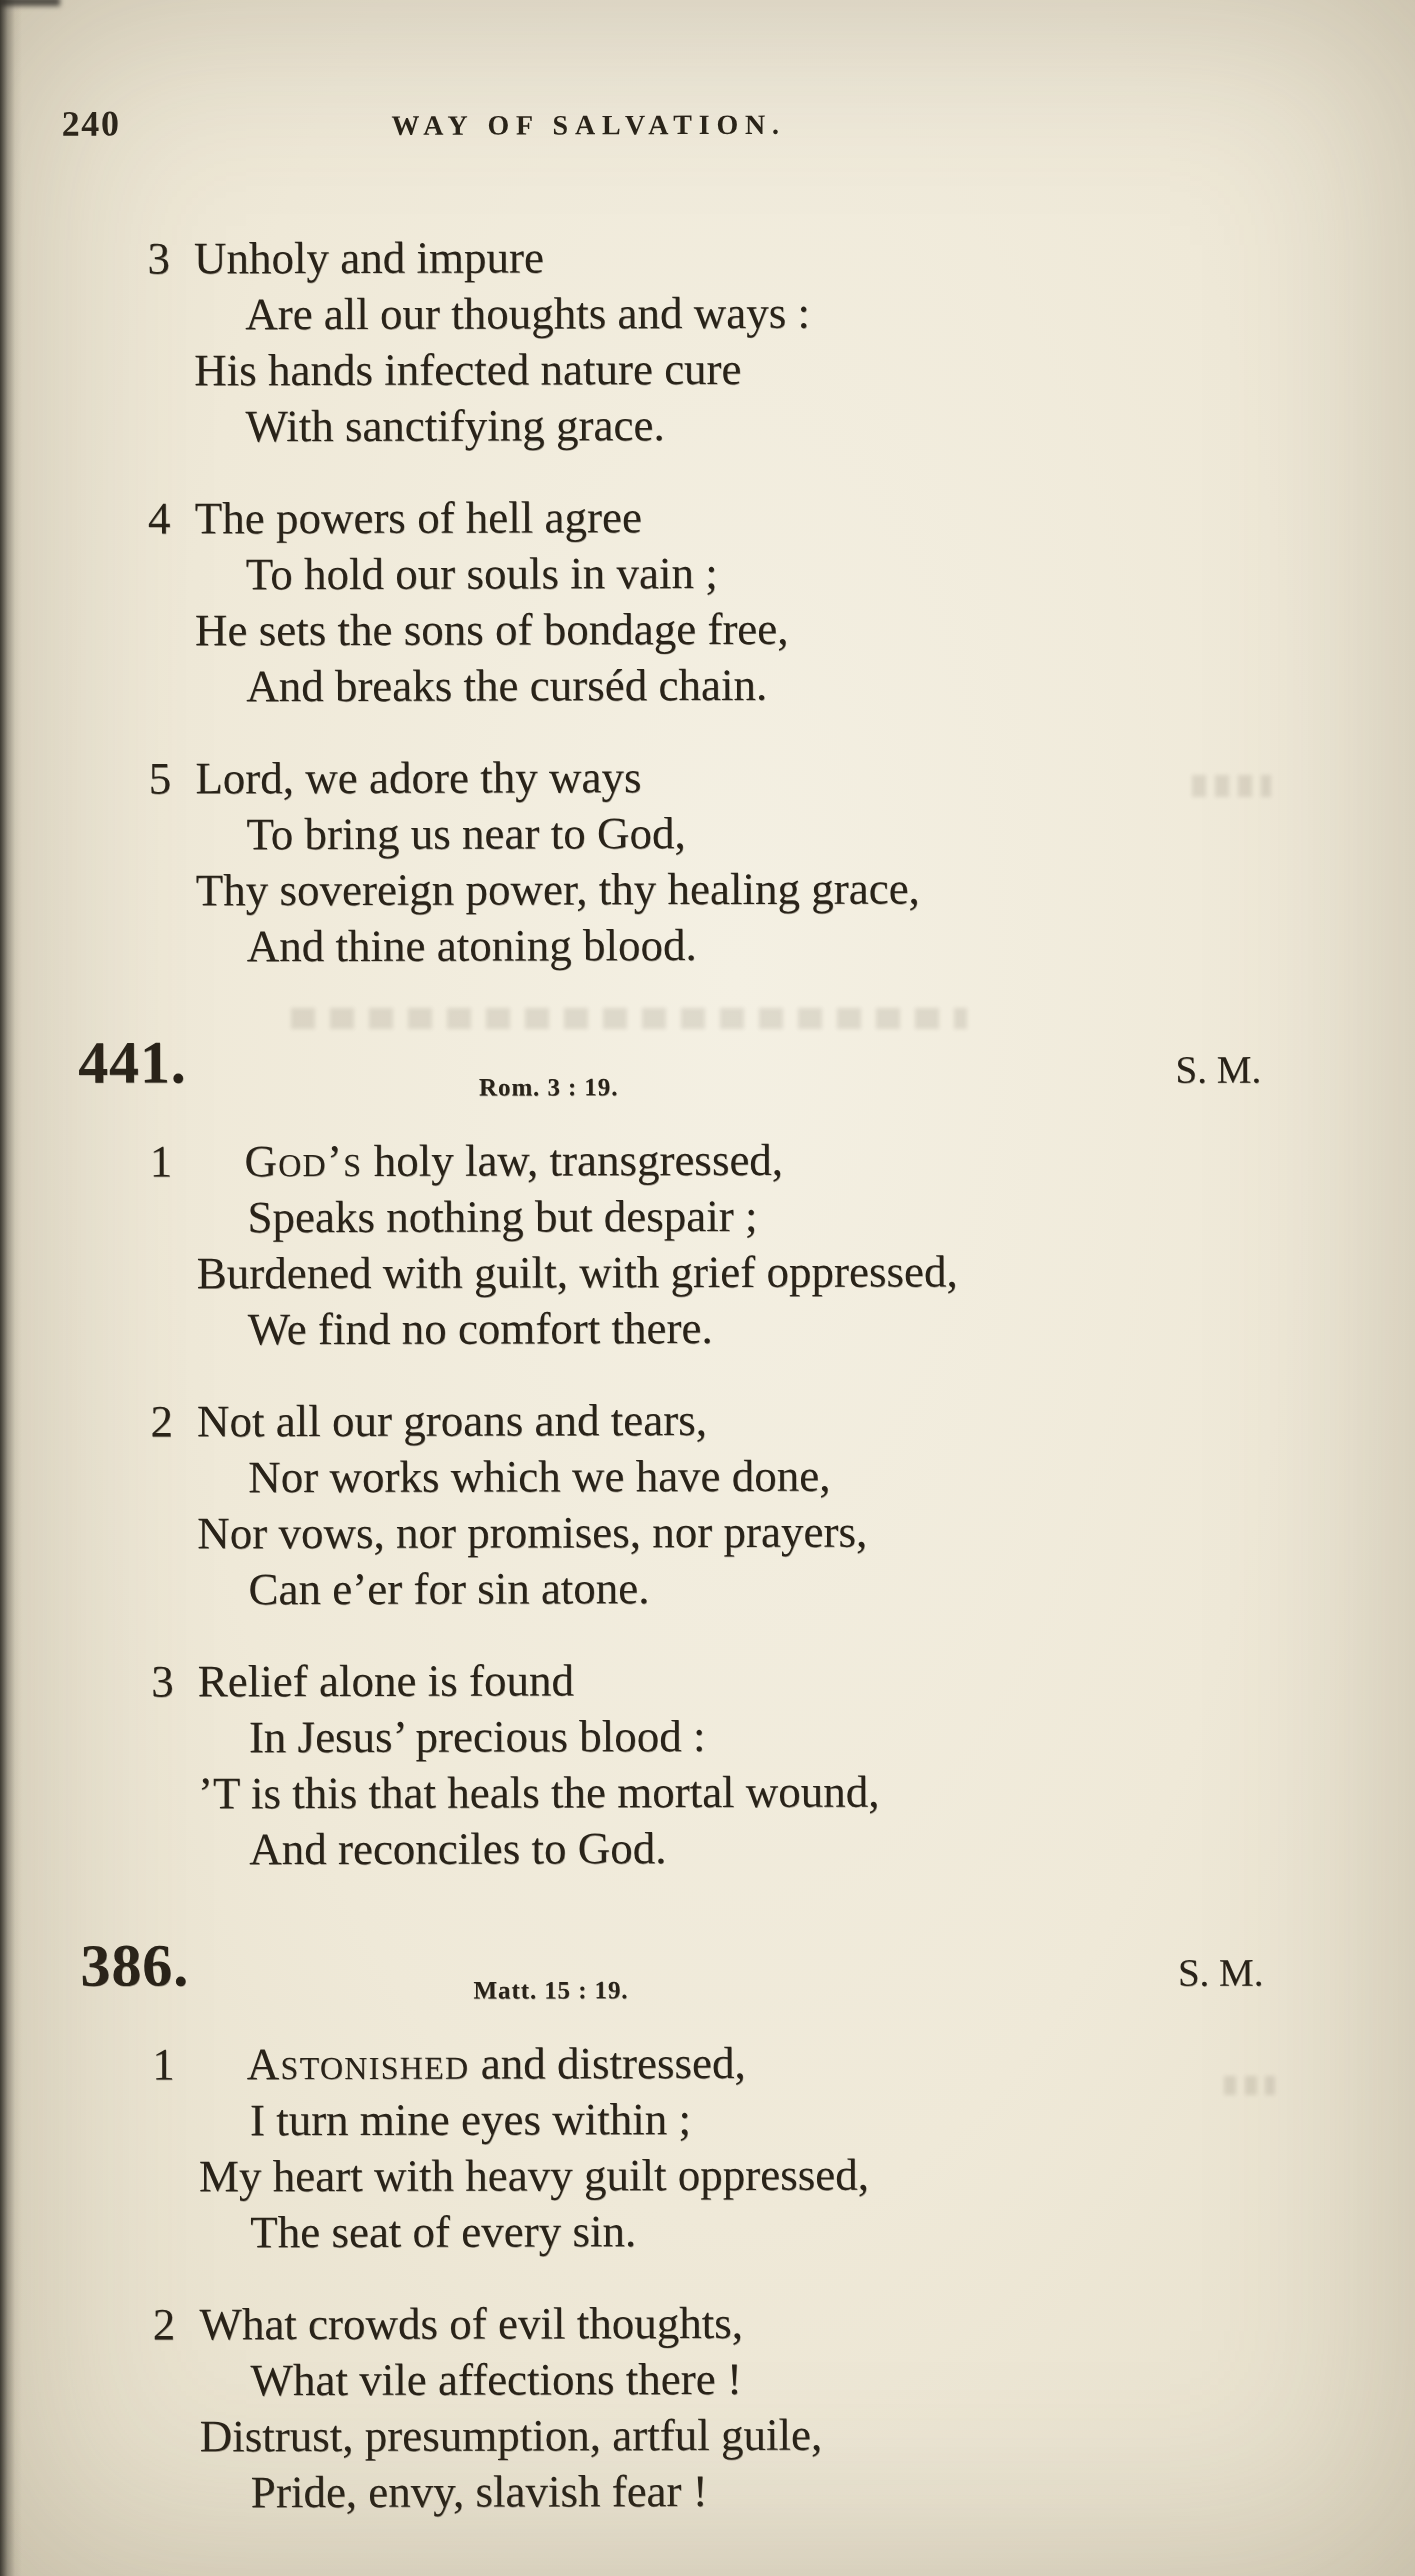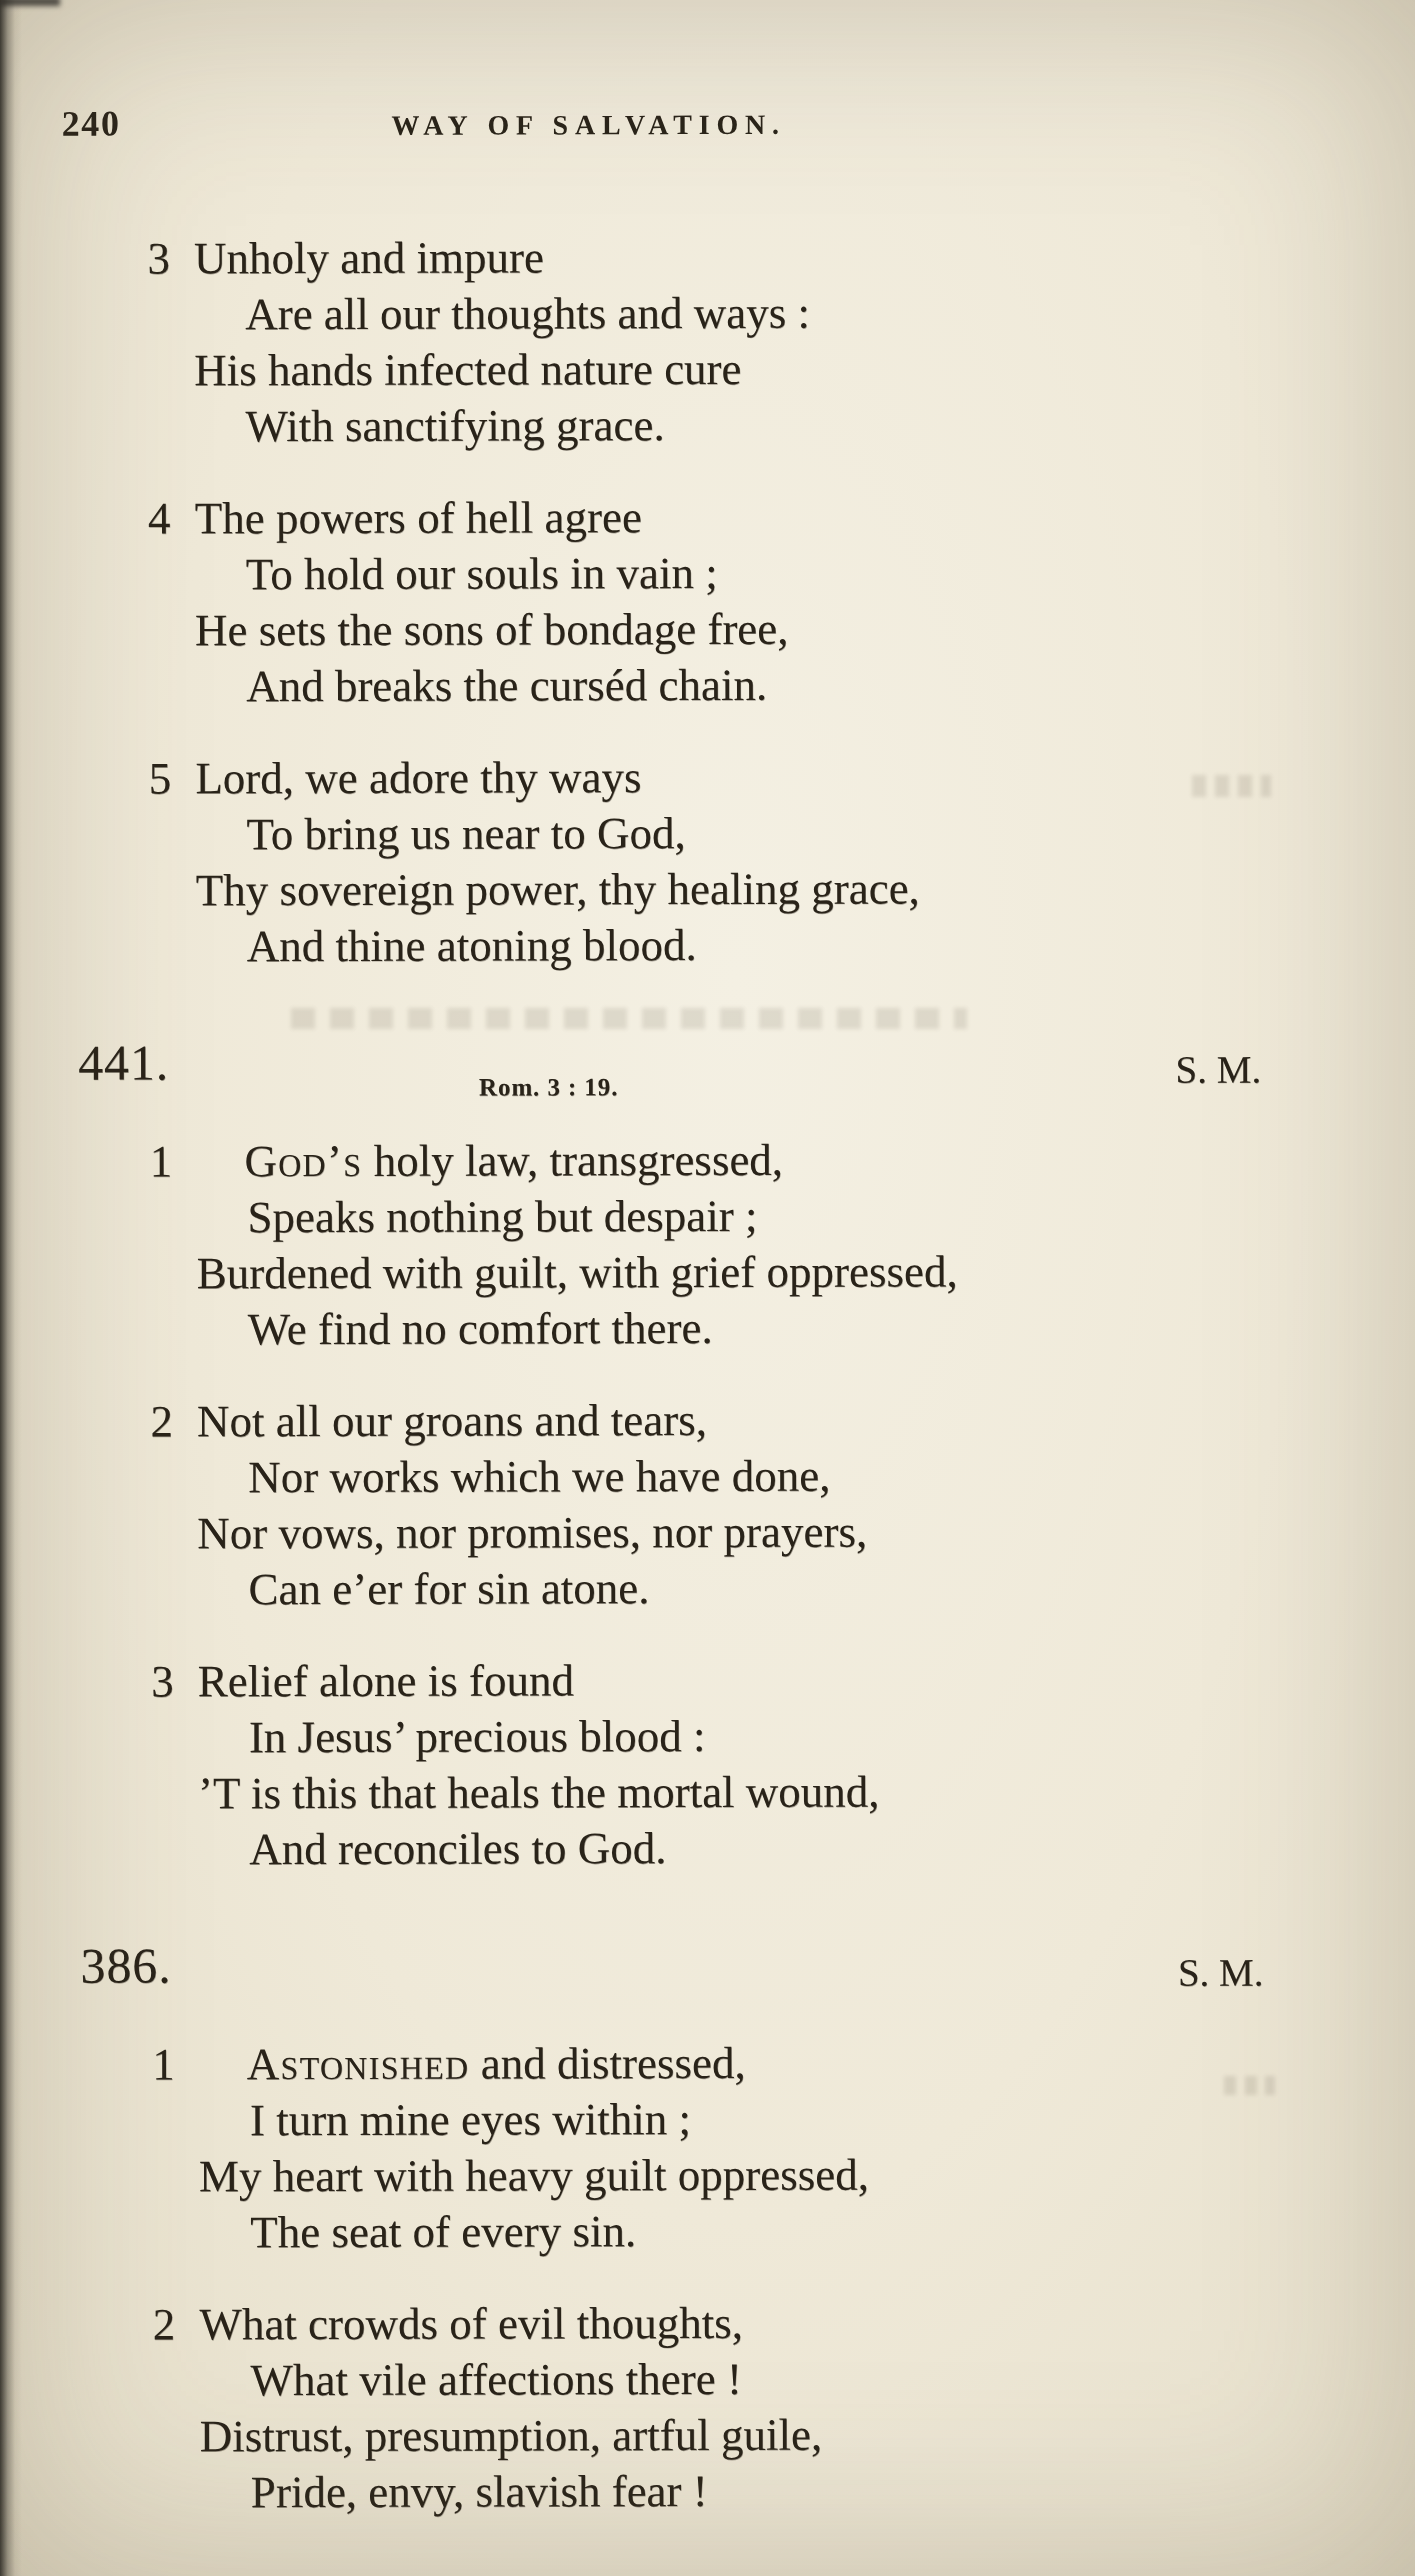--- a/index.html
+++ b/index.html
@@ -102,22 +102,22 @@
 
   
   .hymn-head {
     position: relative;
     height: 65px;
     padding: 29px 0;
   }
   .hymn-num {
     position: absolute;
     left: -68px; top: 24px;
-    font-size: 50px;
-    font-weight: normal;
+    font-size: 60px;
+    font-weight: bold;
     letter-spacing: 0.9px;
   }
   .hymn-ref {
     position: absolute;
     left: 274px; top: 50px;
     width: 257px;
     text-align: center;
     font-size: 25px;
     font-weight: bold;
     letter-spacing: 0.9px;
@@ -221,20 +221,21 @@
       <section class="verse">
         <span class="vnum">3</span>
         <p class="line odd">Relief alone is found</p>
         <p class="line even">In Jesus’ precious blood :</p>
         <p class="line odd">’T is this that heals the mortal wound,</p>
         <p class="line even">And reconciles to God.</p>
       </section>
 
       <header class="hymn-head">
         <span class="hymn-num">386.</span>
+        <span class="hymn-ref">Matt. 15 : 19.</span>
         <span class="hymn-meter">S. M.</span>
       </header>
 
       <section class="verse">
         <span class="vnum">1</span>
         <p class="line odd"><span class="sc">Astonished</span><span> and distressed,</span></p>
         <p class="line even">I turn mine eyes within ;</p>
         <p class="line odd">My heart with heavy guilt oppressed,</p>
         <p class="line even">The seat of every sin.</p>
       </section>

